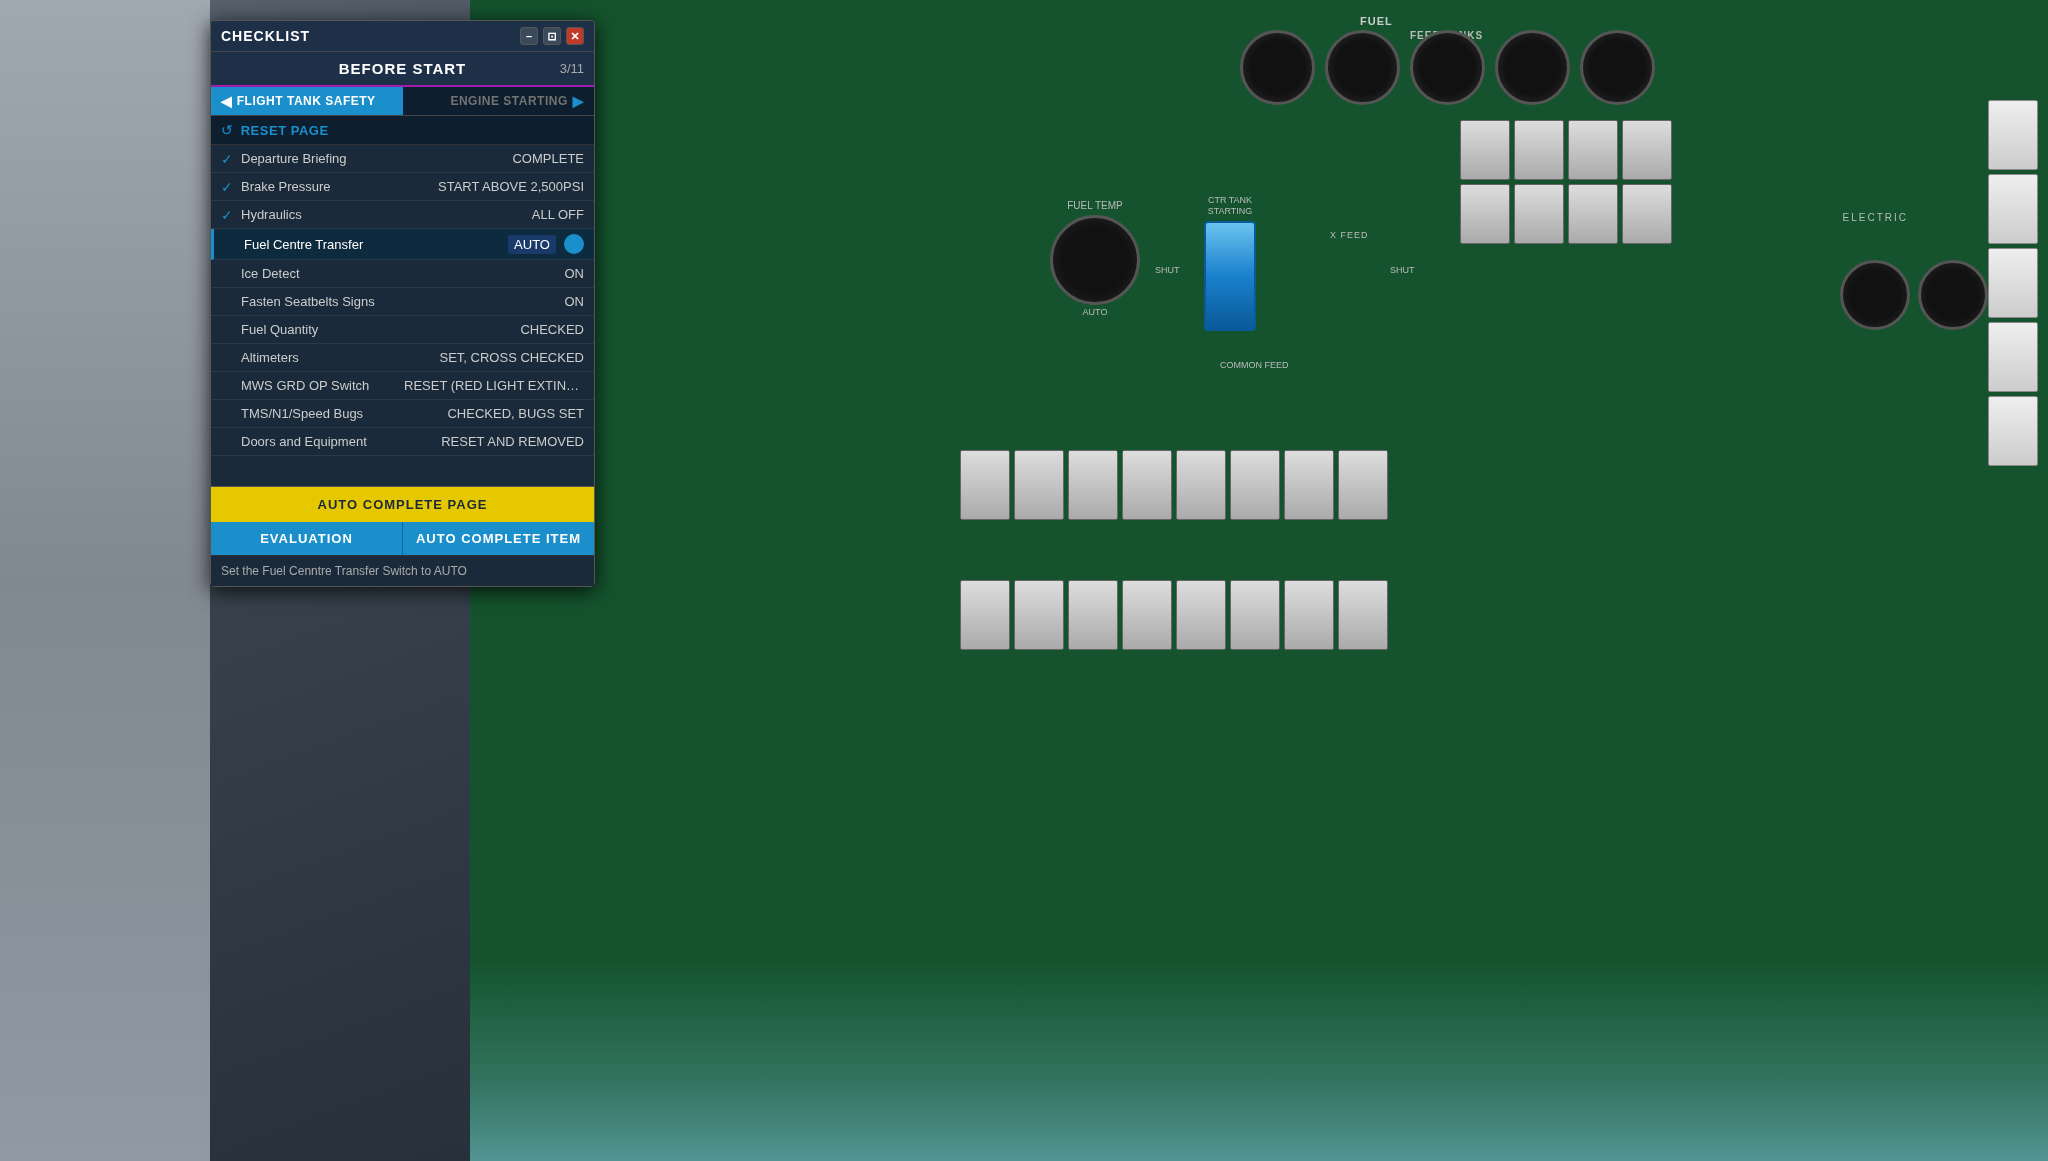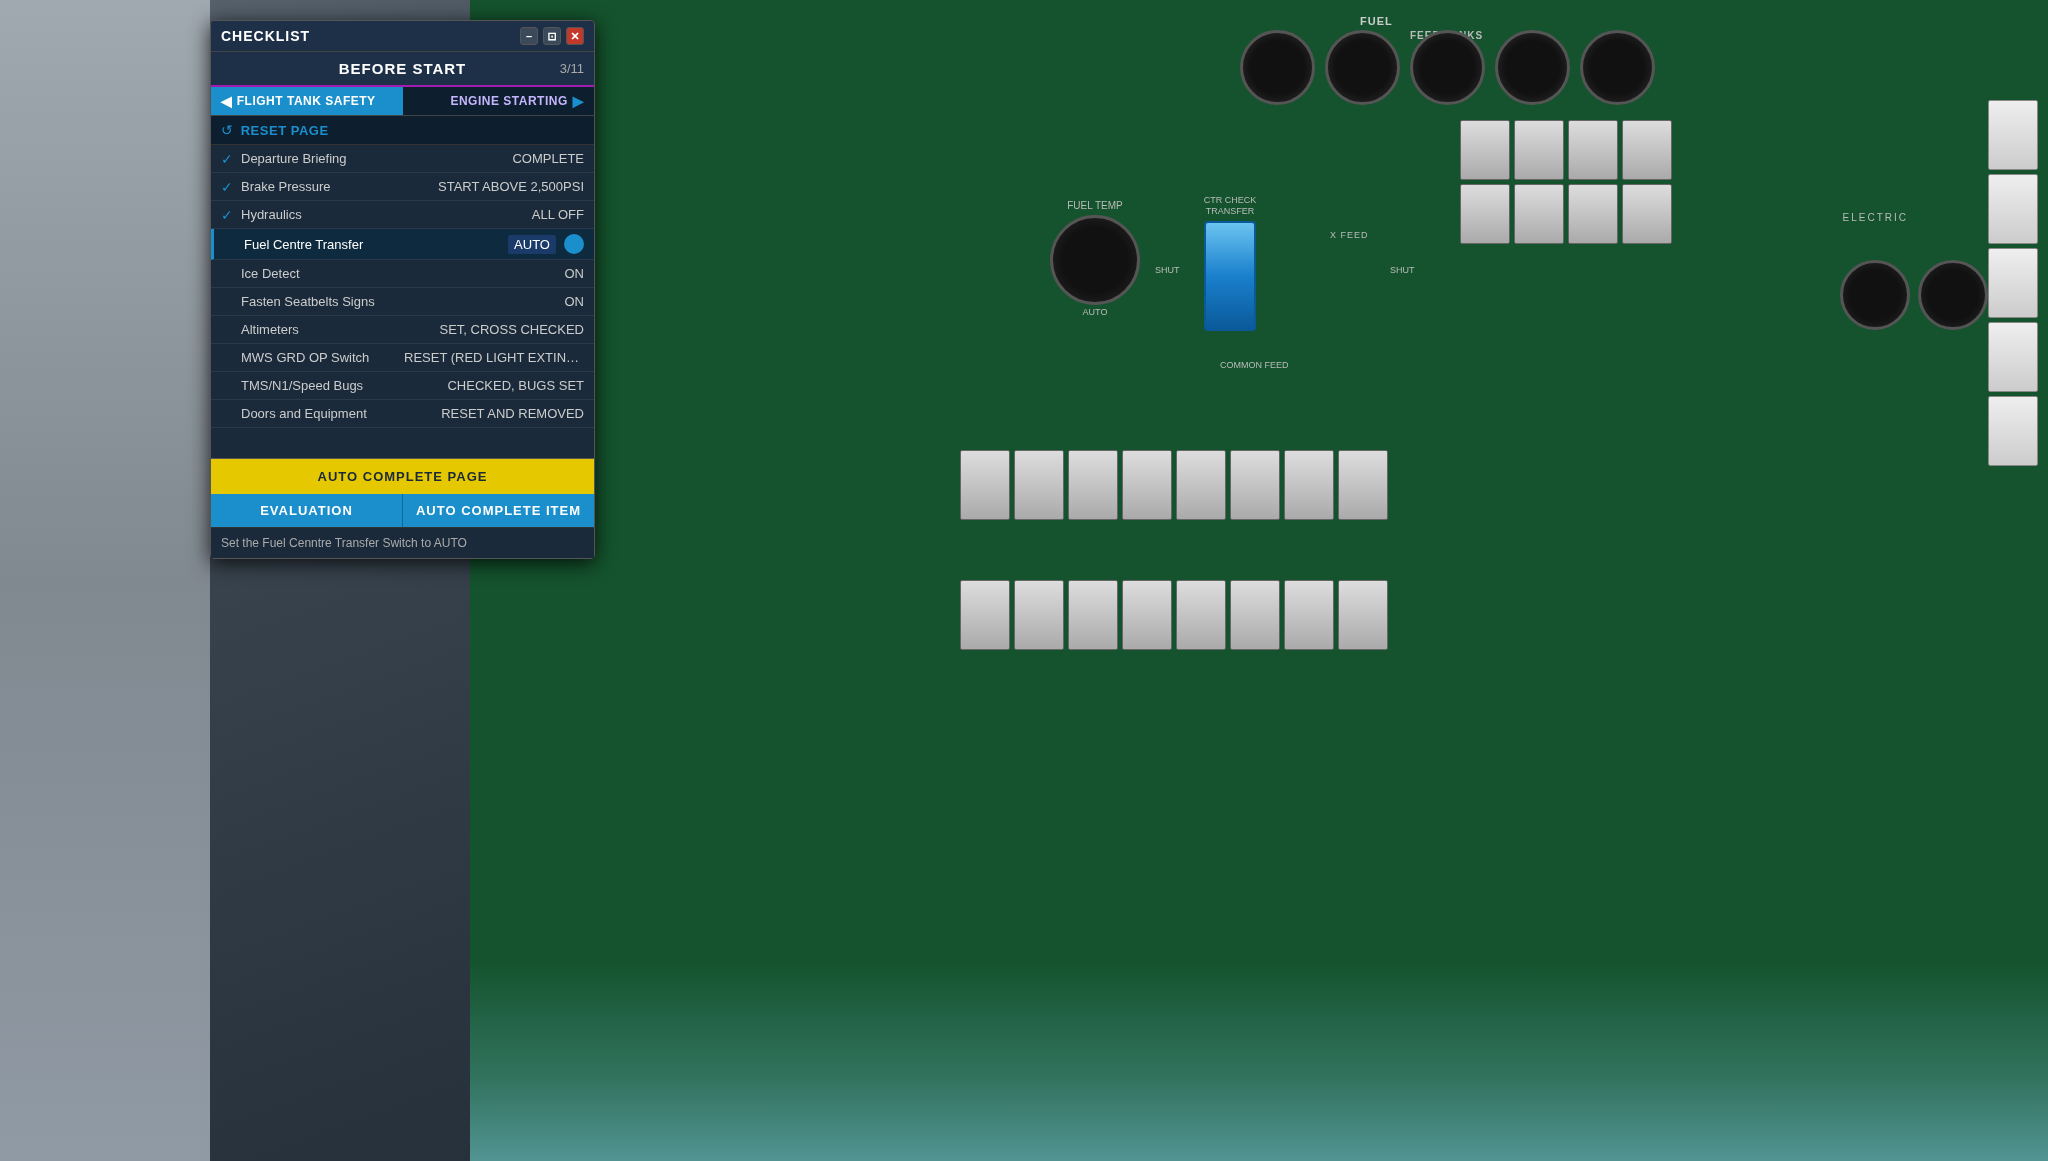--- a/index.html
+++ b/index.html
@@ -329,21 +329,21 @@
     <div style="width:75px;height:75px;border-radius:50%;background:radial-gradient(circle,#111 55%,#333 100%);border:3px solid #555;"></div>
   </div>
 
   <div style="position:absolute;top:200px;left:580px;">
     <div style="color:#bbb;font-size:10px;text-align:center;margin-bottom:4px;">FUEL TEMP</div>
     <div style="width:90px;height:90px;border-radius:50%;background:radial-gradient(circle,#111 55%,#2a2a2a 100%);border:3px solid #555;"></div>
     <div style="color:#bbb;font-size:9px;text-align:center;margin-top:2px;">AUTO</div>
   </div>
 
   <div style="position:absolute;top:195px;left:730px;">
-    <div style="color:#bbb;font-size:9px;text-align:center;margin-bottom:4px;width:60px;line-height:1.2;">CTR CHECK TRANSFER</div>
+    <div style="color:#bbb;font-size:9px;text-align:center;margin-bottom:4px;width:60px;line-height:1.2;">CTR TANK STARTING</div>
     <div style="width:52px;height:110px;background:linear-gradient(180deg,#6bc4f0 0%,#1a80cc 50%,#0a5a9a 100%);border:2px solid #0a5a9a;border-radius:4px;margin:0 auto;"></div>
   </div>
 
   <div style="position:absolute;top:230px;left:860px;">
     <div style="color:#bbb;font-size:9px;letter-spacing:1px;">X FEED</div>
   </div>
 
   <div style="position:absolute;top:265px;left:685px;color:#bbb;font-size:9px;">SHUT</div>
   <div style="position:absolute;top:265px;left:920px;color:#bbb;font-size:9px;">SHUT</div>
   <div style="position:absolute;top:360px;left:750px;color:#bbb;font-size:9px;">COMMON FEED</div>
@@ -414,21 +414,21 @@
     <span class="before-start-title">BEFORE START</span>
     <span class="page-counter">3/11</span>
   </div>
 
   <div class="nav-row">
     <div class="nav-left">
       <span class="nav-arrow">◀</span>
       <span class="nav-label">FLIGHT TANK SAFETY</span>
     </div>
     <div class="nav-right">
-      <span class="nav-label" style="color:#c4b5fd;">ENGINE STARTING</span>
+      <span class="nav-label" style="color:#737373;">ENGINE STARTING</span>
       <span class="nav-arrow">▶</span>
     </div>
   </div>
 
   <div class="reset-row">
     <span class="reset-icon">↺</span>
     <span class="reset-label">RESET PAGE</span>
   </div>
 
   <div class="checklist-items">
@@ -463,20 +463,25 @@
       <span class="item-name">Ice Detect</span>
       <span class="item-value">ON</span>
     </div>
 
     <div class="checklist-item">
       <span class="check-mark"></span>
       <span class="item-name">Fasten Seatbelts Signs</span>
       <span class="item-value">ON</span>
     </div>
 
+    <div class="checklist-item">
+      <span class="check-mark"></span>
+      <span class="item-name">Fuel Quantity</span>
+      <span class="item-value">CHECKED</span>
+    </div>
 
     <div class="checklist-item">
       <span class="check-mark"></span>
       <span class="item-name">Altimeters</span>
       <span class="item-value">SET, CROSS CHECKED</span>
     </div>
 
     <div class="checklist-item">
       <span class="check-mark"></span>
       <span class="item-name">MWS GRD OP Switch</span>

